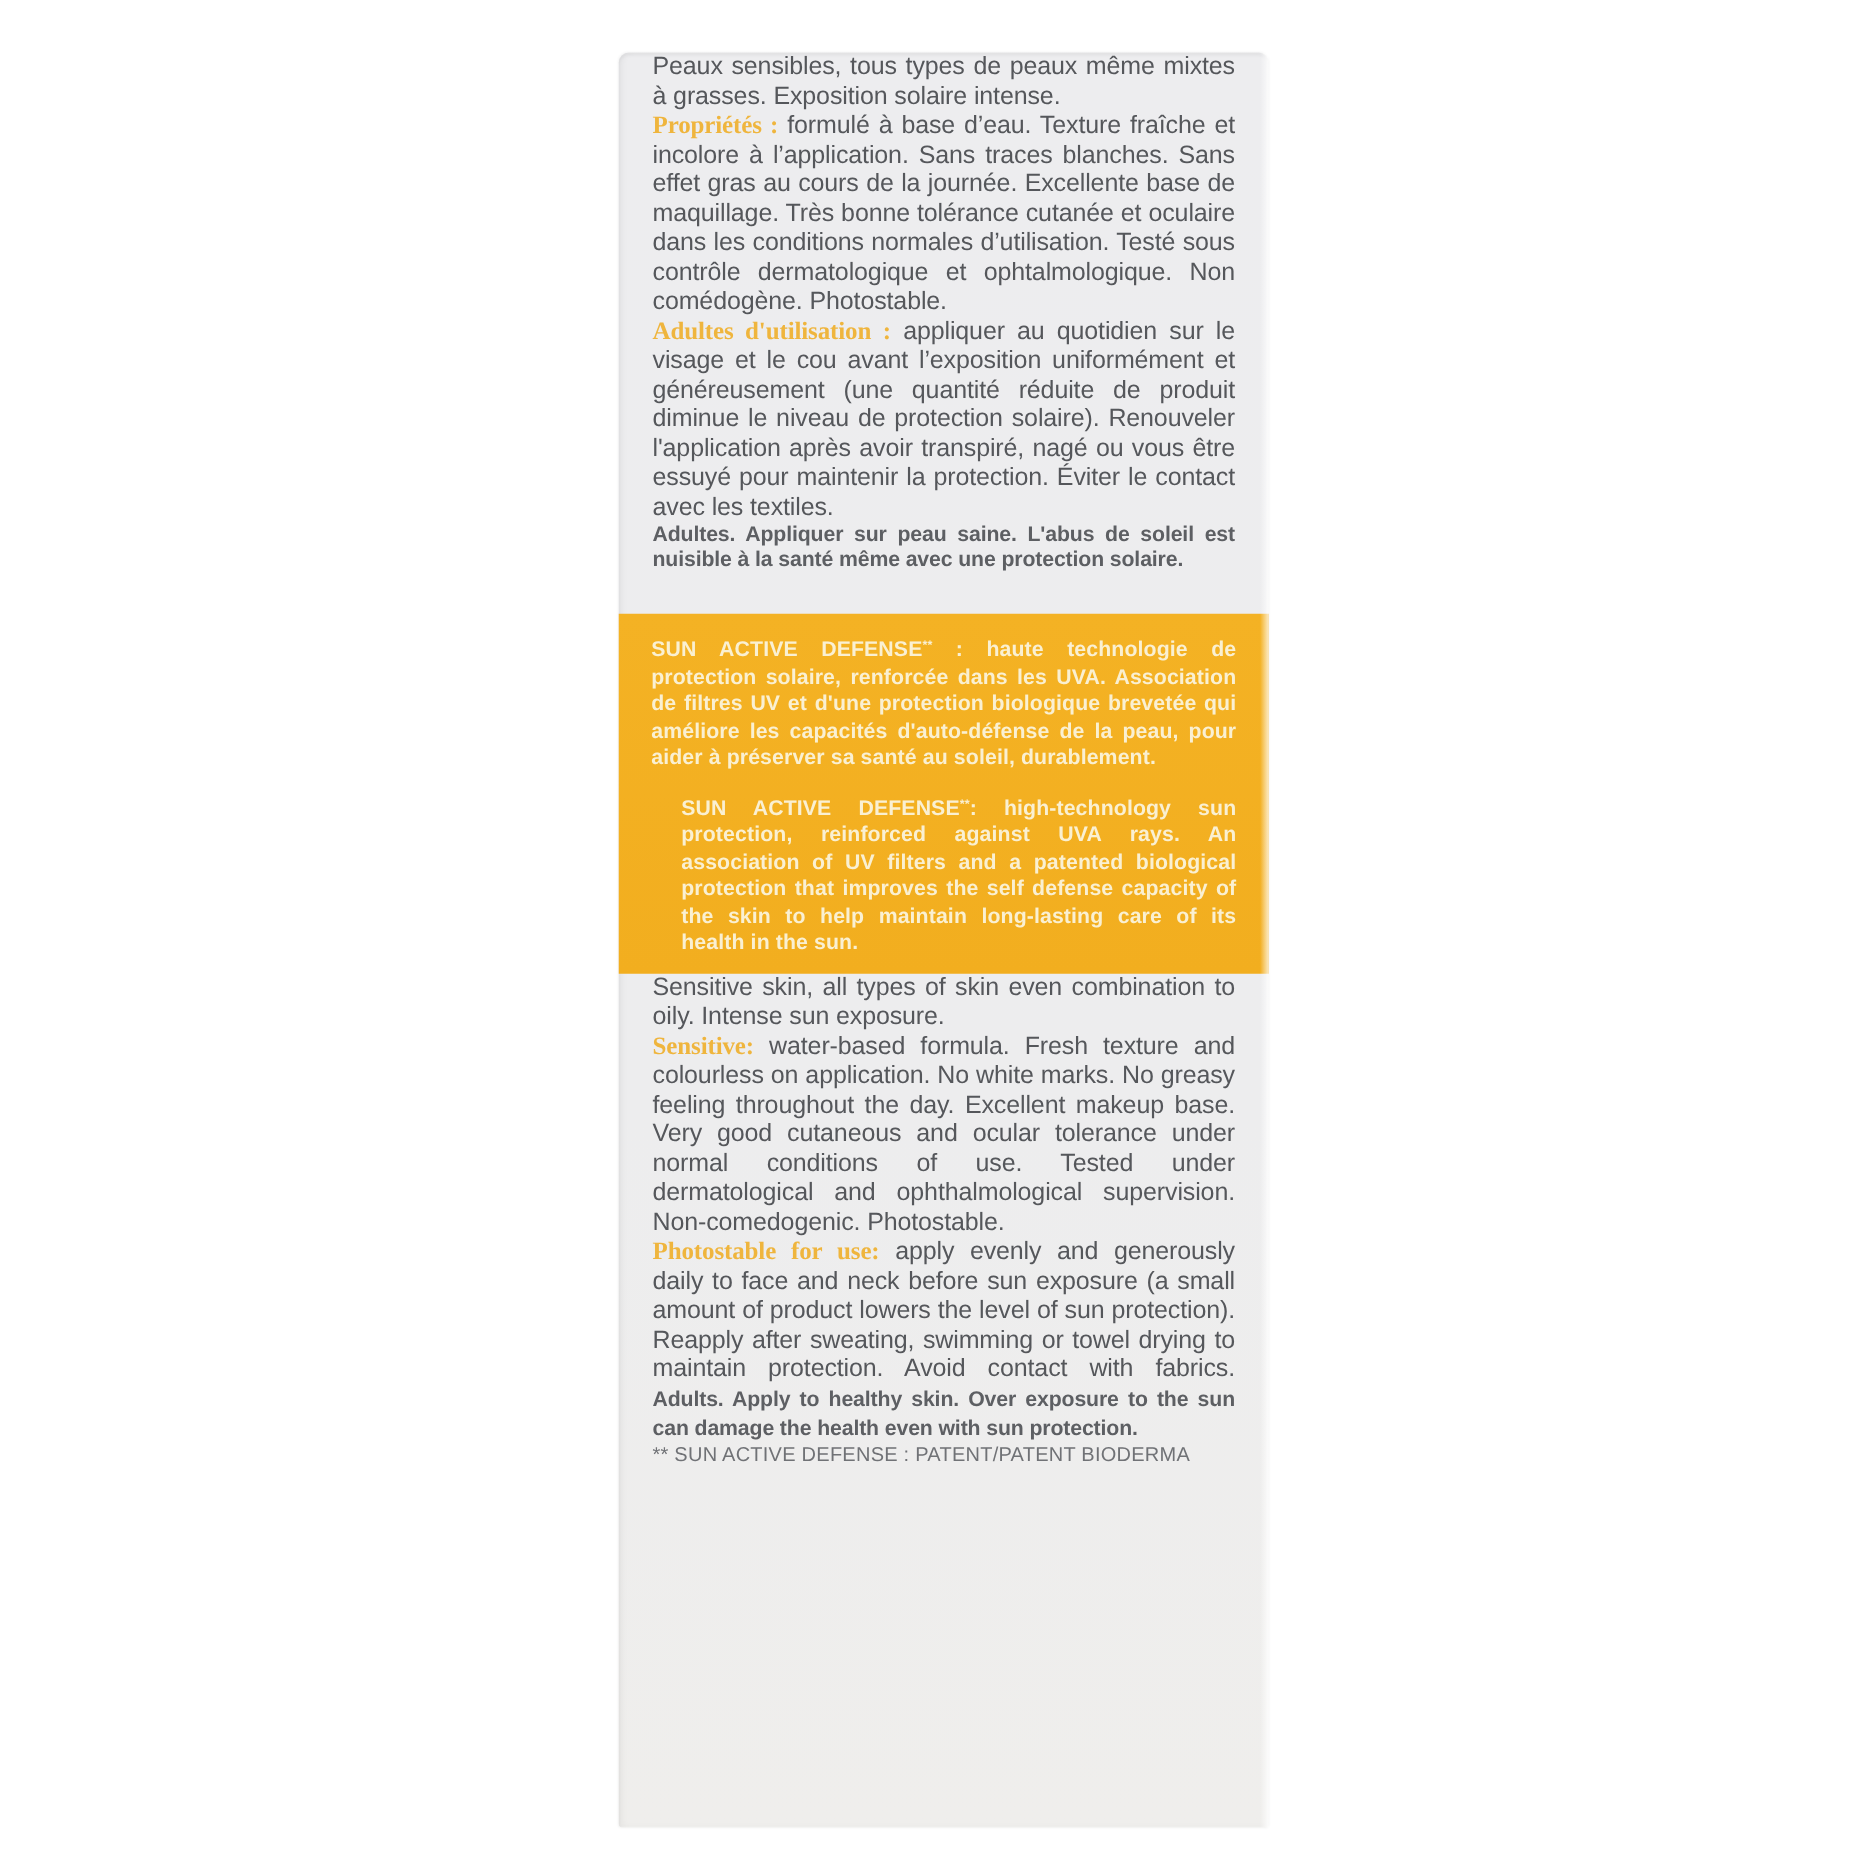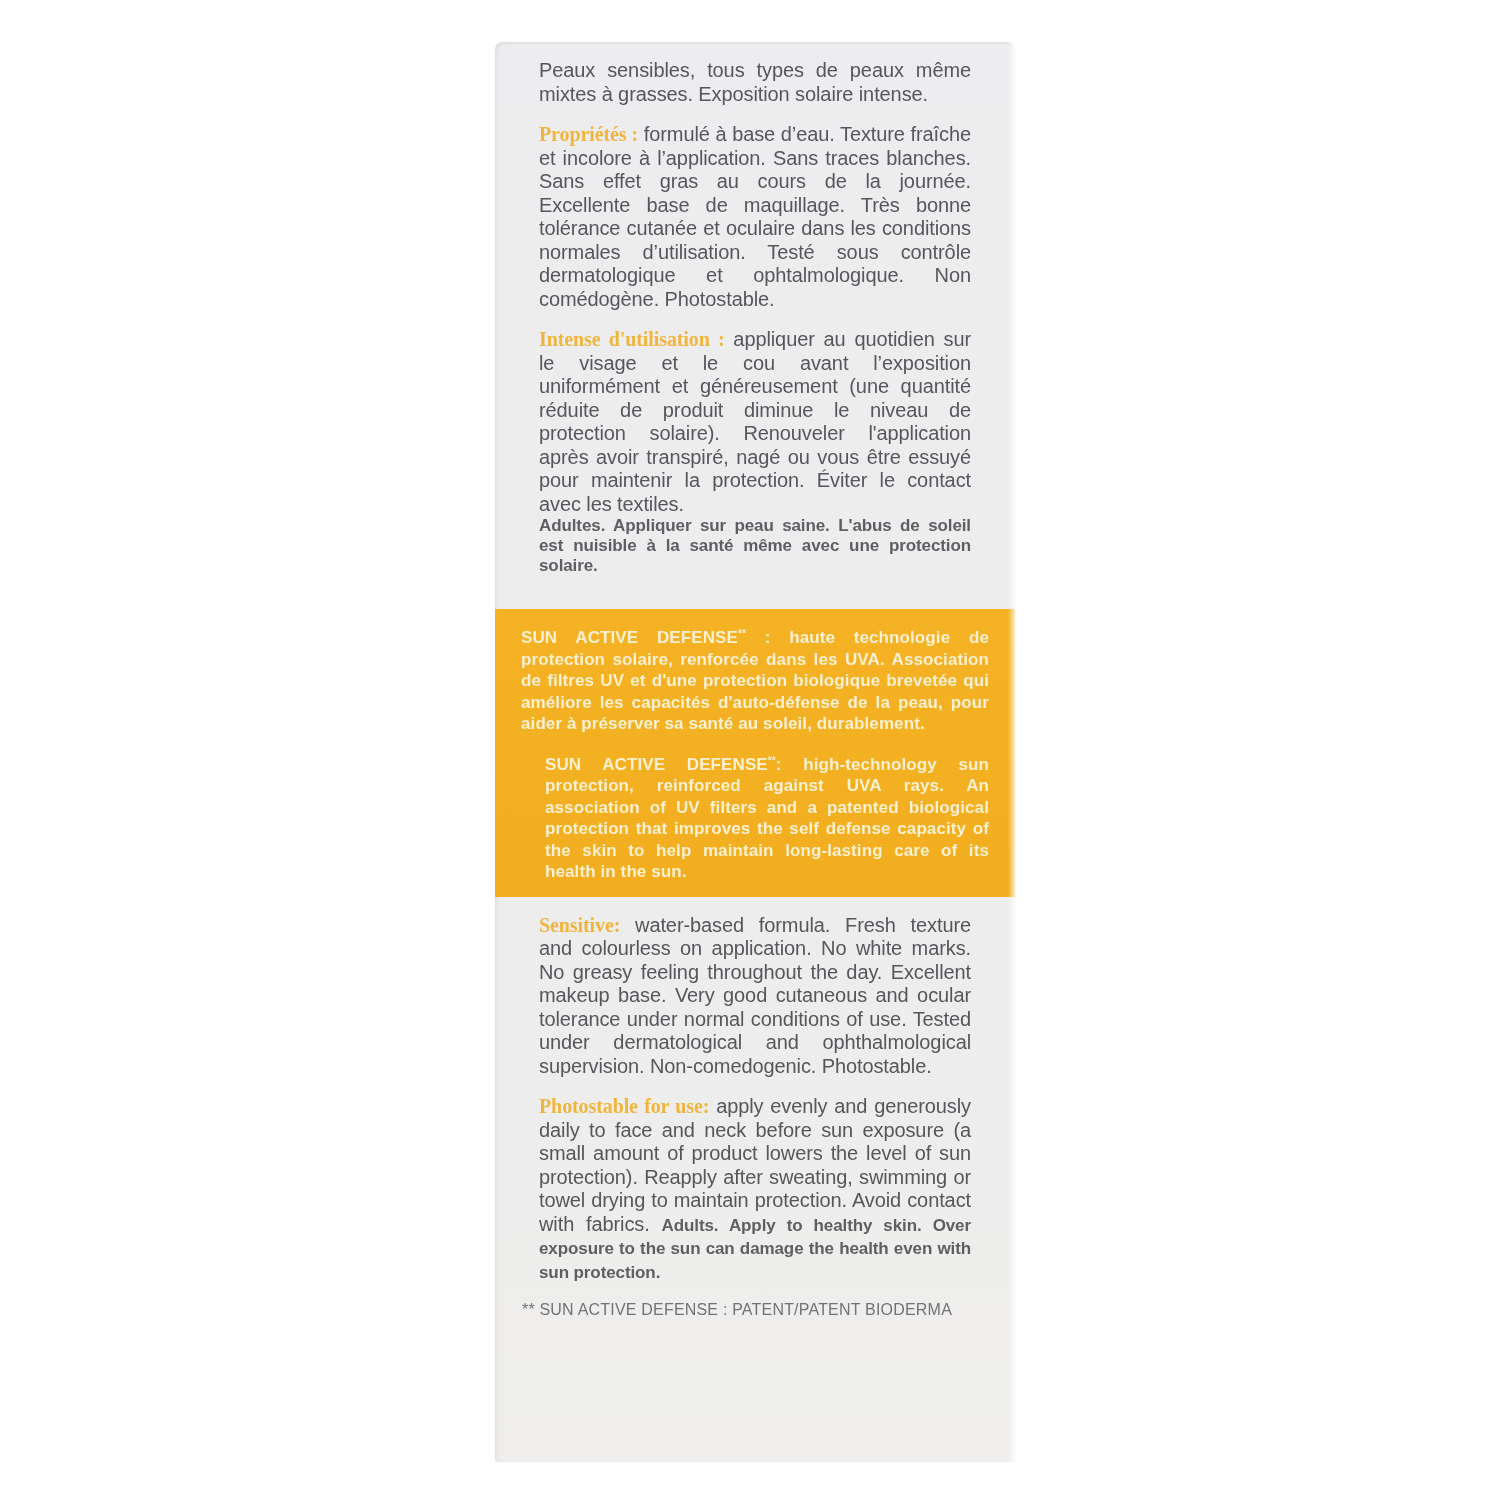--- a/index.html
+++ b/index.html
@@ -39,21 +39,21 @@
     height: 100%;
     background: linear-gradient(90deg, rgba(255,255,255,0) 0%, rgba(255,255,255,0.75) 100%);
     pointer-events: none;
   }
   .content {
     position: relative;
     padding: 0 27px;
     color: #55575b;
   }
   p.para {
-    margin: 17px;
+    margin: 0;
     font-size: 20px;
     line-height: 23.5px;
     text-align: justify;
     letter-spacing: -0.1px;
     color: #55575b;
   }
   .label {
     font-weight: bold;
     color: #efb53d;
     font-family: Liberation Serif, serif;
@@ -123,30 +123,33 @@
       <p class="para m-intro-fr">
         <span>Peaux sensibles, tous types de peaux même mixtes à grasses. Exposition solaire intense.</span>
       </p>
 
       <p class="para m-props-fr">
         <span class="label">Propriétés :</span>
         <span>formulé à base d’eau. Texture fraîche et incolore à l’application. Sans traces blanches. Sans effet gras au cours de la journée. Excellente base de maquillage. Très bonne tolérance cutanée et oculaire dans les conditions normales d’utilisation. Testé sous contrôle dermatologique et ophtalmologique. Non comédogène. Photostable.</span>
       </p>
 
       <p class="para m-use-fr">
-        <span class="label">Intense d'utilisation :</span>
+        <span class="label">Adultes d'utilisation :</span>
         <span>appliquer au quotidien sur le visage et le cou avant l’exposition uniformément et généreusement (une quantité réduite de produit diminue le niveau de protection solaire). Renouveler l'application après avoir transpiré, nagé ou vous être essuyé pour maintenir la protection. Éviter le contact avec les textiles.</span>
         <span class="small small-block">Adultes. Appliquer sur peau saine. L'abus de soleil est nuisible à la santé même avec une protection solaire.</span>
       </p>
 
       <div class="band m-band">
         <p><span class="band-label">SUN ACTIVE DEFENSE</span><sup>**</sup><span> : haute technologie de protection solaire, renforcée dans les UVA. Association de filtres UV et d'une protection biologique brevetée qui améliore les capacités d'auto-défense de la peau, pour aider à préserver sa santé au soleil, durablement.</span></p>
         <p><span class="band-label">SUN ACTIVE DEFENSE</span><sup>**</sup><span>: high-technology sun protection, reinforced against UVA rays. An association of UV filters and a patented biological protection that improves the self defense capacity of the skin to help maintain long-lasting care of its health in the sun.</span></p>
       </div>
 
+      <p class="para m-intro-en">
+        <span>Sensitive skin, all types of skin even combination to oily. Intense sun exposure.</span>
+      </p>
 
       <p class="para m-props-en">
         <span class="label">Sensitive:</span>
         <span>water-based formula. Fresh texture and colourless on application. No white marks. No greasy feeling throughout the day. Excellent makeup base. Very good cutaneous and ocular tolerance under normal conditions of use. Tested under dermatological and ophthalmological supervision. Non-comedogenic. Photostable.</span>
       </p>
 
       <p class="para m-use-en">
         <span class="label">Photostable for use:</span>
         <span>apply evenly and generously daily to face and neck before sun exposure (a small amount of product lowers the level of sun protection). Reapply after sweating, swimming or towel drying to maintain protection. Avoid contact with fabrics.</span>
         <span class="small">Adults. Apply to healthy skin. Over exposure to the sun can damage the health even with sun protection.</span>

